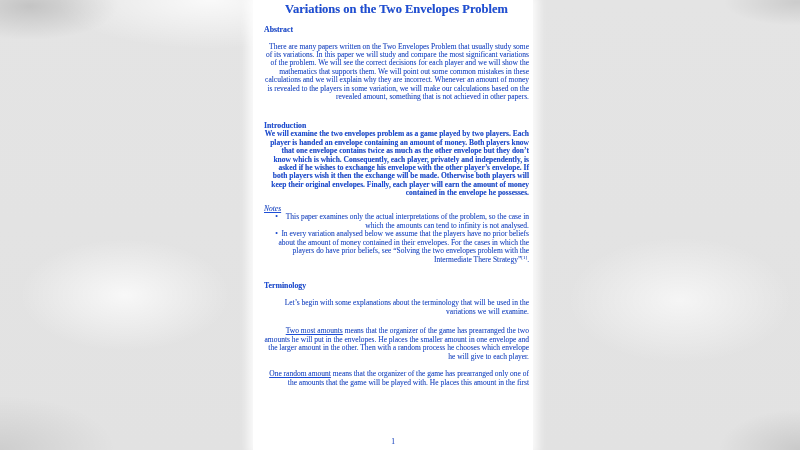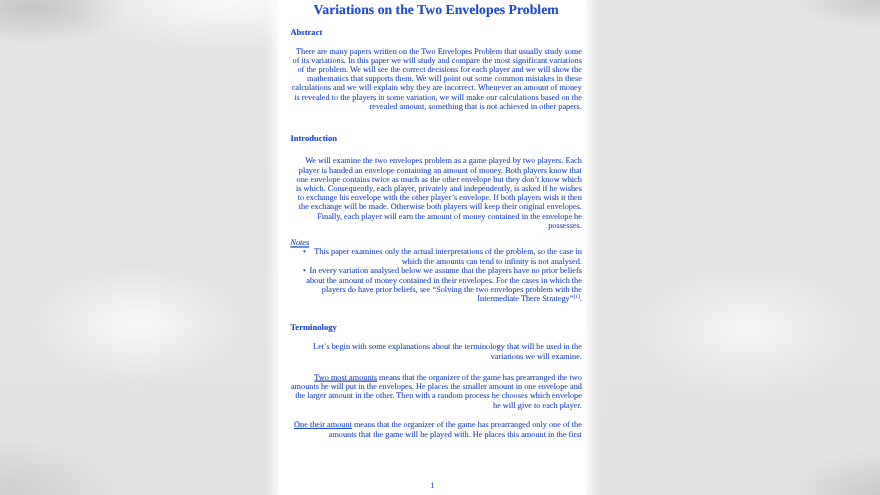--- a/index.html
+++ b/index.html
@@ -29,21 +29,21 @@
     text-align: center; font-weight: bold; font-size: 12.5px; line-height: 14px;
     margin: 0 0 0 0;
   }
   .authors { text-align: center; font-size: 7.5px; line-height: 8.2px; margin-top: 5px; }
   .heading { font-weight: bold; font-size: 7.8px; line-height: 8.5px; }
   .h-abstract { margin-top: 10px; }
   .h-intro { margin-top: 20px; }
   .h-term { margin-top: 18px; }
   .body-text { font-size: 7.5px; line-height: 8.45px; text-align: right; }
   .p-abstract { margin-top: 8px; }
-  .p-intro { margin-top: 12px; }
+  .p-intro { margin-top: 0; font-weight: bold; }
   .notes-head { margin-top: 7px; font-size: 7.5px; line-height: 8.45px; text-decoration: underline; font-style: italic; }
   .bullet { display: flex; }
   .bullet .dot { flex: none; width: 11px; padding-left: 3px; }
   .p-term-intro { margin-top: 9px; }
   .p-twofixed { margin-top: 11px; }
   .p-onefixed { margin-top: 9px; }
   .lead-underline { text-decoration: underline; }
   sup.cite { font-size: 5px; vertical-align: super; line-height: 0; }
   .page-number {
     position: absolute; bottom: 4px; left: 0; right: 0;
@@ -74,17 +74,17 @@
   <div class="body-text bullet">
     <span class="dot">•</span>
     <div><span>In every variation analysed below we assume that the players have no prior beliefs about the amount of money contained in their envelopes. For the cases in which the players do have prior beliefs, see “Solving the two envelopes problem with the Intermediate There Strategy”</span><sup class="cite">[1]</sup><span>.</span></div>
   </div>
 
   <div class="heading h-term">Terminology</div>
   <div class="body-text p-term-intro">Let’s begin with some explanations about the terminology that will be used in the variations we will examine.</div>
 
   <div class="body-text p-twofixed"><span class="lead-underline">Two most amounts</span><span> means that the organizer of the game has prearranged the two amounts he will put in the envelopes. He places the smaller amount in one envelope and the larger amount in the other. Then with a random process he chooses which envelope he will give to each player.</span></div>
 
-  <div class="body-text p-onefixed"><span class="lead-underline">One their amount</span><span> means that the organizer of the game has prearranged only one of the amounts that the game will be played with. He places this amount in the first</span></div>
+  <div class="body-text p-onefixed"><span class="lead-underline">One random amount</span><span> means that the organizer of the game has prearranged only one of the amounts that the game will be played with. He places this amount in the first</span></div>
 
   <div class="page-number">1</div>
 
 </div>
 
 </body></html>

